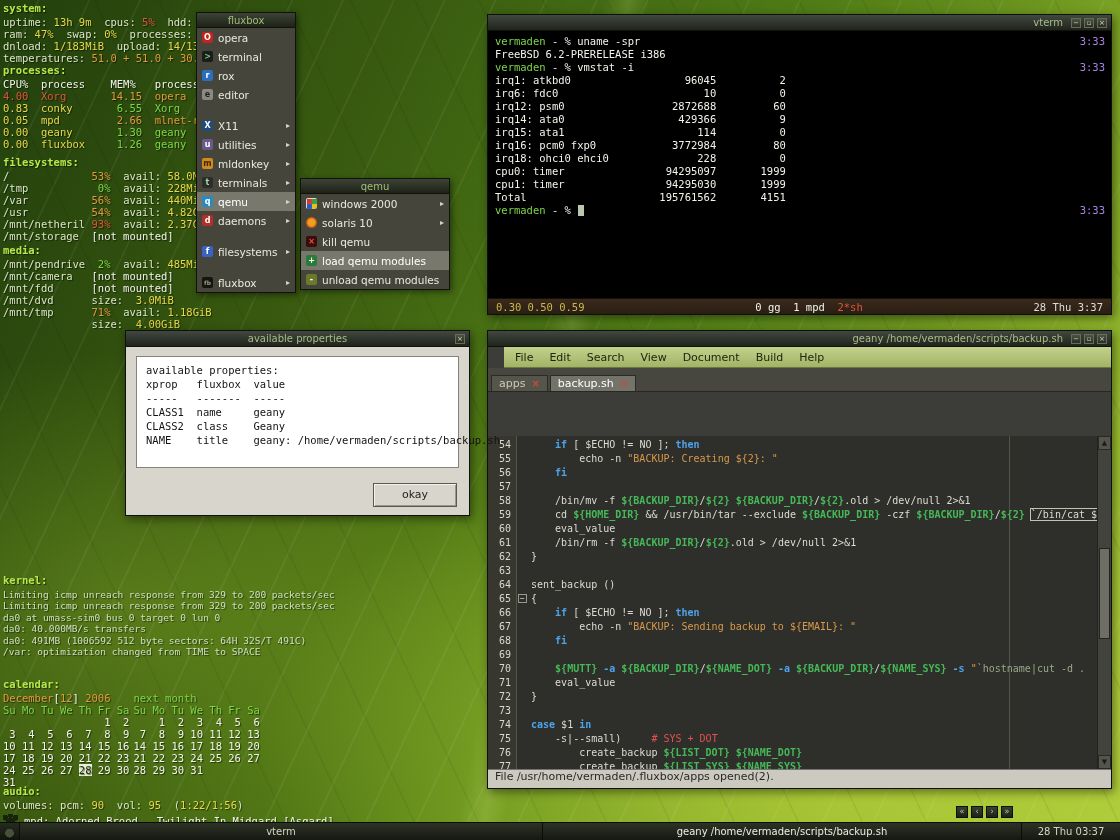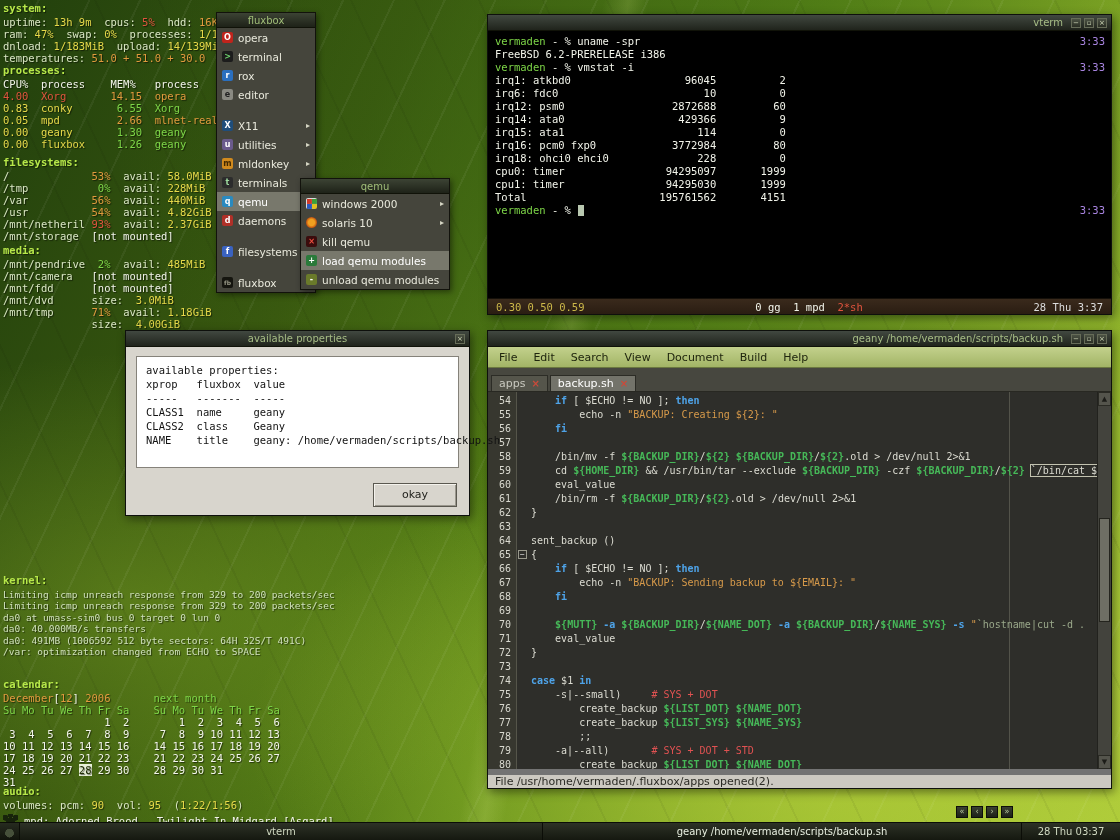--- a/index.html
+++ b/index.html
@@ -38,21 +38,21 @@
   .c-box{color:#dcdcd2;outline:1px solid #c3c3b0;}
   .c-p{color:#dcdcd2;}
 
   
   .conky{position:absolute;inset:0;z-index:1;pointer-events:none;}
   .csec{position:absolute;font:10.5px "DejaVu Sans Mono",monospace;line-height:12px;
         text-shadow:1px 1px 1px rgba(0,0,0,.55);color:#d9e6c3;}
   .chead{margin-bottom:2px;}
   .cline{white-space:pre;}
   .csec.small{font-size:9.5px;line-height:11.5px;}
-  .calrow{display:flex;gap:24px;}
+  .calrow{display:flex;gap:4px;}
   .audiorow{display:flex;align-items:center;gap:6px;margin-top:3px;}
   .paw{width:15px;height:13px;flex:0 0 15px;
     background:
       radial-gradient(circle at 50% 68%, #17230b 42%, transparent 44%),
       radial-gradient(circle at 16% 28%, #17230b 18%, transparent 20%),
       radial-gradient(circle at 50% 10%, #17230b 18%, transparent 20%),
       radial-gradient(circle at 84% 28%, #17230b 18%, transparent 20%);}
 
   
   .window{position:absolute;border:1px solid #0e100c;
@@ -76,45 +76,45 @@
   .cursor{width:6px;height:11px;background:#b9c8b0;margin-left:1px;}
   .term-status{flex:0 0 16px;background:linear-gradient(#3a2a1c,#2a1d12);border-top:1px solid #15100a;
                display:flex;justify-content:space-between;align-items:center;padding:0 8px;
                font:10.5px "DejaVu Sans Mono",monospace;color:#ddd;}
   .ts-load{color:#cdb94a;}
   .ts-windows{white-space:pre;}
 
   
   .geany{left:487px;top:330px;width:625px;height:459px;background:#3c3c38;z-index:2;}
   .menubar{flex:0 0 21px;background:linear-gradient(#c3d18c,#a2b466);display:flex;align-items:center;
-           padding:0 3px;font-size:11px;color:#20260e;border-bottom:1px solid #6b7840;}
+           padding:0 3px;font-size:11px;color:#20260e;border-bottom:1px solid #6b7840;margin-left:16px;}
   .menu-entry{padding:2px 8px;}
   .tabbar{flex:0 0 24px;background:#47473f;display:flex;align-items:flex-end;gap:2px;padding:3px 3px 0;
           border-bottom:1px solid #282822;}
   .tab{display:flex;align-items:center;gap:6px;background:#55554b;color:#c9c9bf;font-size:11px;
        padding:1px 7px;border:1px solid #2c2c26;border-bottom:none;}
   .tab.active{background:#73736a;color:#ffffff;}
   .tabx::after{content:"×";color:#cc4a3a;font-weight:bold;font-size:10px;}
-  .editor{flex:1;display:flex;background:#2e2e2a;overflow:hidden;position:relative;}
+  .editor{flex:1;display:flex;background:#2e2e2a;overflow:hidden;position:relative;margin-top:44px;}
   .gutter{flex:0 0 29px;background:#37372f;border-right:1px solid #55554a;color:#d9d9cf;
           font:10px "DejaVu Sans Mono",monospace;text-align:right;padding:2px 5px 0 0;}
   .gline{height:14px;line-height:14px;}
   .codearea{flex:1;position:relative;overflow:hidden;padding:2px 0 0 0;font:10px "DejaVu Sans Mono",monospace;}
   .codeline{position:relative;height:14px;line-height:14px;padding-left:14px;}
   .csegs{font:inherit;white-space:pre;}
   .fold{position:absolute;left:1px;top:2px;width:9px;height:9px;border:1px solid #99998c;background:#2e2e2a;
         color:#ddd;font-size:8px;line-height:7px;text-align:center;}
   .longline{position:absolute;top:0;bottom:0;left:492px;width:1px;background:#53534a;}
   .gscroll{flex:0 0 14px;background:#43433d;border-left:1px solid #22221e;display:flex;flex-direction:column;}
   .sbtn{flex:0 0 13px;background:#54544c;border:1px solid #2a2a24;color:#1c1c18;font-size:7px;
         text-align:center;line-height:12px;}
   .sbtn.up::after{content:"▲";} .sbtn.down::after{content:"▼";}
   .strack{flex:1;position:relative;}
   .sthumb{position:absolute;left:1px;right:1px;top:32%;height:30%;background:#6e6e64;border:1px solid #24241e;}
-  .gstatus{flex:0 0 19px;background:#ccc9c1;border-top:6px solid #737373;color:#2a2a24;
+  .gstatus{flex:0 0 19px;background:#ccc9c1;border-top:1px solid #737373;color:#2a2a24;
            font-size:11px;display:flex;align-items:flex-start;padding:0 7px;}
 
   
   .fbmenu{position:absolute;background:#45453c;border:1px solid #12120c;z-index:4;
           box-shadow:2px 2px 6px rgba(0,0,0,.45);font-size:10.5px;color:#e9e9dc;}
   .menu-title{height:15px;background:linear-gradient(#3c4334,#1e2218);border-bottom:1px solid #101208;
               color:#a0bd78;text-align:center;line-height:15px;font-size:10px;}
   .menu-item{height:19px;display:flex;align-items:center;gap:5px;padding:0 5px;}
   .menu-item.selected{background:#78786c;color:#fff;}
   .menu-item.sep{height:12px;}
@@ -223,21 +223,21 @@
 
   <div class="csec small" style="left:3px;top:575px">
     <div class="c-h chead" style="font-size:10.5px">kernel:</div>
     <div>
 
     <div class="cline c-k">Limiting icmp unreach response from 329 to 200 packets/sec</div>
         <div class="cline c-k">Limiting icmp unreach response from 329 to 200 packets/sec</div>
         <div class="cline c-k">da0 at umass-sim0 bus 0 target 0 lun 0</div>
         <div class="cline c-k">da0: 40.000MB/s transfers</div>
         <div class="cline c-k">da0: 491MB (1006592 512 byte sectors: 64H 32S/T 491C)</div>
-        <div class="cline c-k">/var: optimization changed from ECHO to SPACE</div>
+        <div class="cline c-k">/var: optimization changed from TIME to SPACE</div>
       </div>
   </div>
 
   <div class="csec" style="left:3px;top:678px">
     <div class="c-h chead">calendar:</div>
     <div class="calrow">
       <div class="calcol">
         <div class="cline"><span class="c-o">December</span><span class="c-w">[</span><span class="c-o">12</span><span class="c-w">]</span><span class="c-o"> 2006</span></div>
         <div>
 
@@ -603,21 +603,21 @@
         <div class="cline">xprop   fluxbox  value</div>
         <div class="cline">-----   -------  -----</div>
         <div class="cline">CLASS1  name     geany</div>
         <div class="cline">CLASS2  class    Geany</div>
         <div class="cline">NAME    title    geany: /home/vermaden/scripts/backup.sh</div>
       </div>
     <div class="okay-btn">okay</div>
   </div>
 </div>
 
-<div class="fbmenu" style="left:216px;top:12px;width:100px">
+<div class="fbmenu" style="left:196px;top:12px;width:100px">
   <div class="menu-title">fluxbox</div>
   <div>
 
       <div class="menu-item">
         <span class="mi-icon ic-opera">O</span>
         <span class="mi-label">opera</span>
         <span class="mi-arrow"></span>
       </div>
 
       <div class="menu-item">

